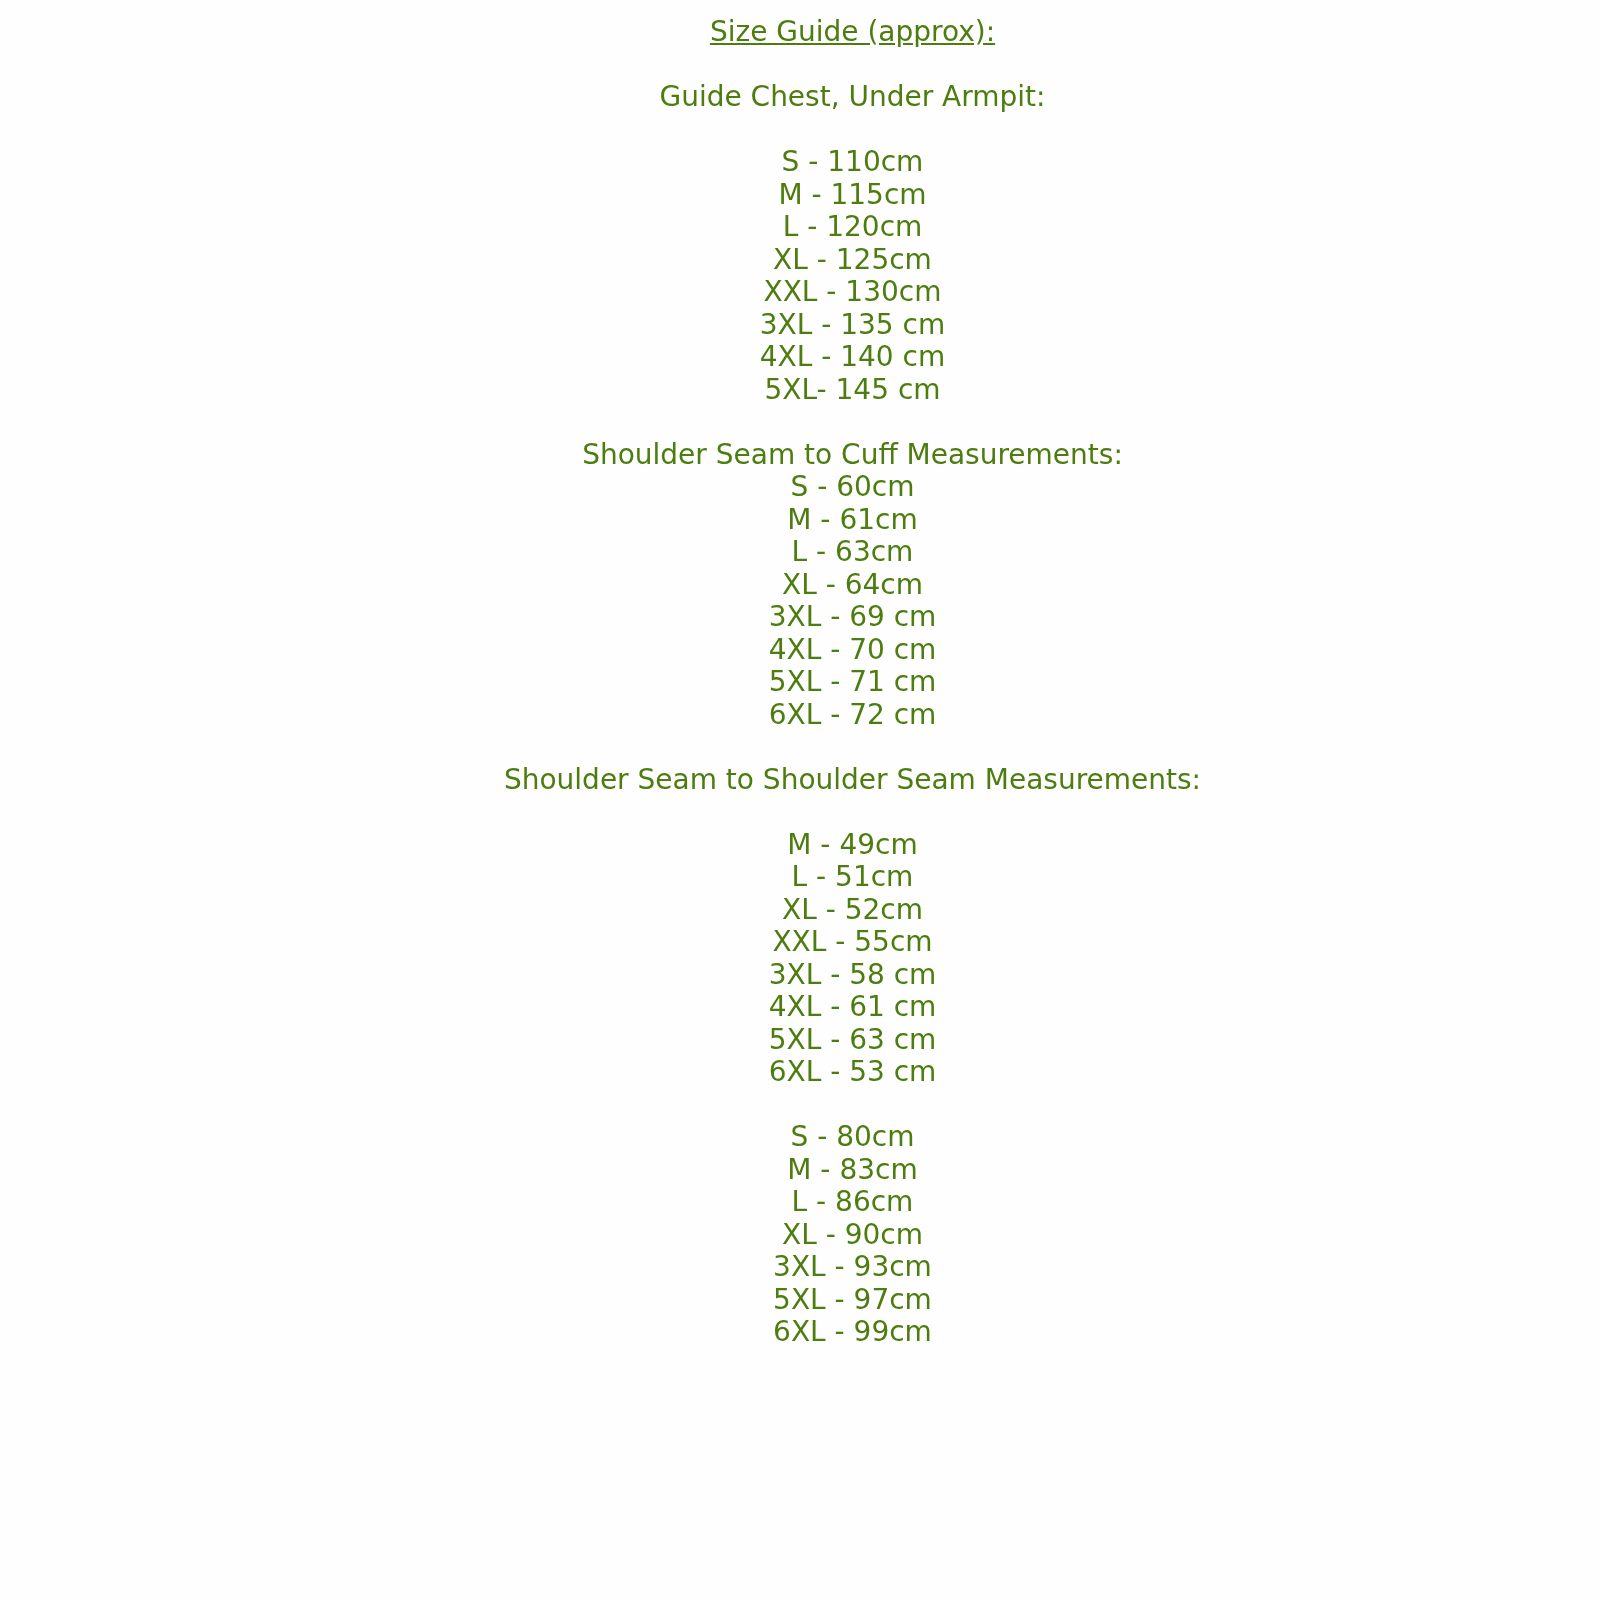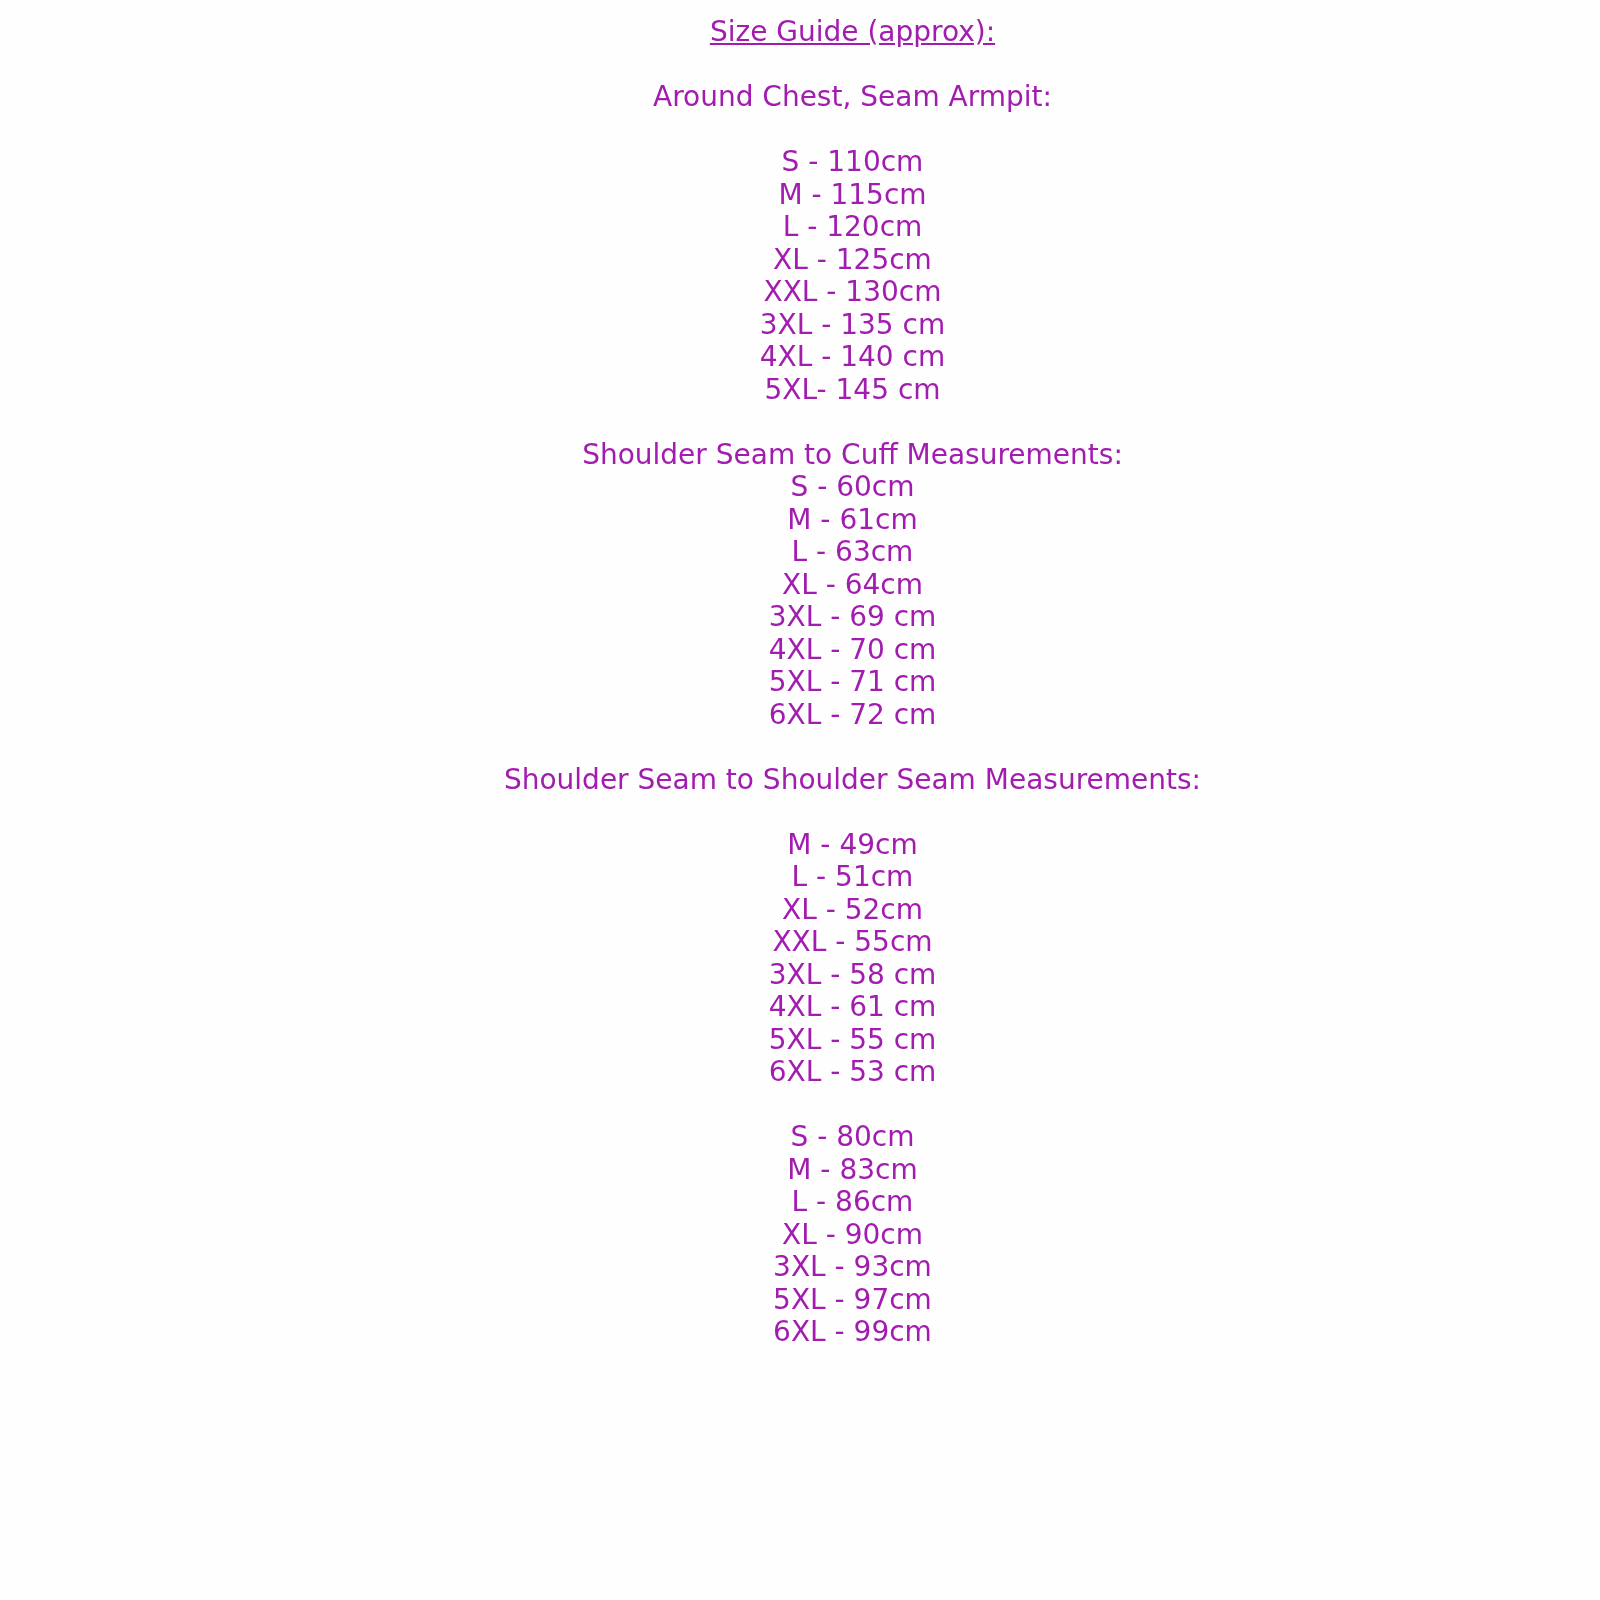--- a/index.html
+++ b/index.html
@@ -24,24 +24,24 @@
     line-height: 32.5px;
     white-space: pre;
   }
   .title {
     text-decoration: underline;
   }
 </style>
 </head>
 <body style="background: rgb(254, 254, 254);">
 
-<div class="content" style="color: #a21caf;">
+<div class="content" style="color: #4d7c0f;">
     <div class="line title">Size Guide (approx):</div>
     <div class="line blank"></div>
-    <div class="line heading">Around Chest, Seam Armpit:</div>
+    <div class="line heading">Guide Chest, Under Armpit:</div>
     <div class="line blank"></div>
     <div class="line item">S - 110cm</div>
     <div class="line item">M - 115cm</div>
     <div class="line item">L - 120cm</div>
     <div class="line item">XL - 125cm</div>
     <div class="line item">XXL - 130cm</div>
     <div class="line item">3XL - 135 cm</div>
     <div class="line item">4XL - 140 cm</div>
     <div class="line item">5XL- 145 cm</div>
     <div class="line blank"></div>
@@ -56,21 +56,21 @@
     <div class="line item">6XL - 72 cm</div>
     <div class="line blank"></div>
     <div class="line heading">Shoulder Seam to Shoulder Seam Measurements:</div>
     <div class="line blank"></div>
     <div class="line item">M - 49cm</div>
     <div class="line item">L - 51cm</div>
     <div class="line item">XL - 52cm</div>
     <div class="line item">XXL - 55cm</div>
     <div class="line item">3XL - 58 cm</div>
     <div class="line item">4XL - 61 cm</div>
-    <div class="line item">5XL - 55 cm</div>
+    <div class="line item">5XL - 63 cm</div>
     <div class="line item">6XL - 53 cm</div>
     <div class="line blank"></div>
     <div class="line item">S - 80cm</div>
     <div class="line item">M - 83cm</div>
     <div class="line item">L - 86cm</div>
     <div class="line item">XL - 90cm</div>
     <div class="line item">3XL - 93cm</div>
     <div class="line item">5XL - 97cm</div>
     <div class="line item">6XL - 99cm</div>
   </div>

